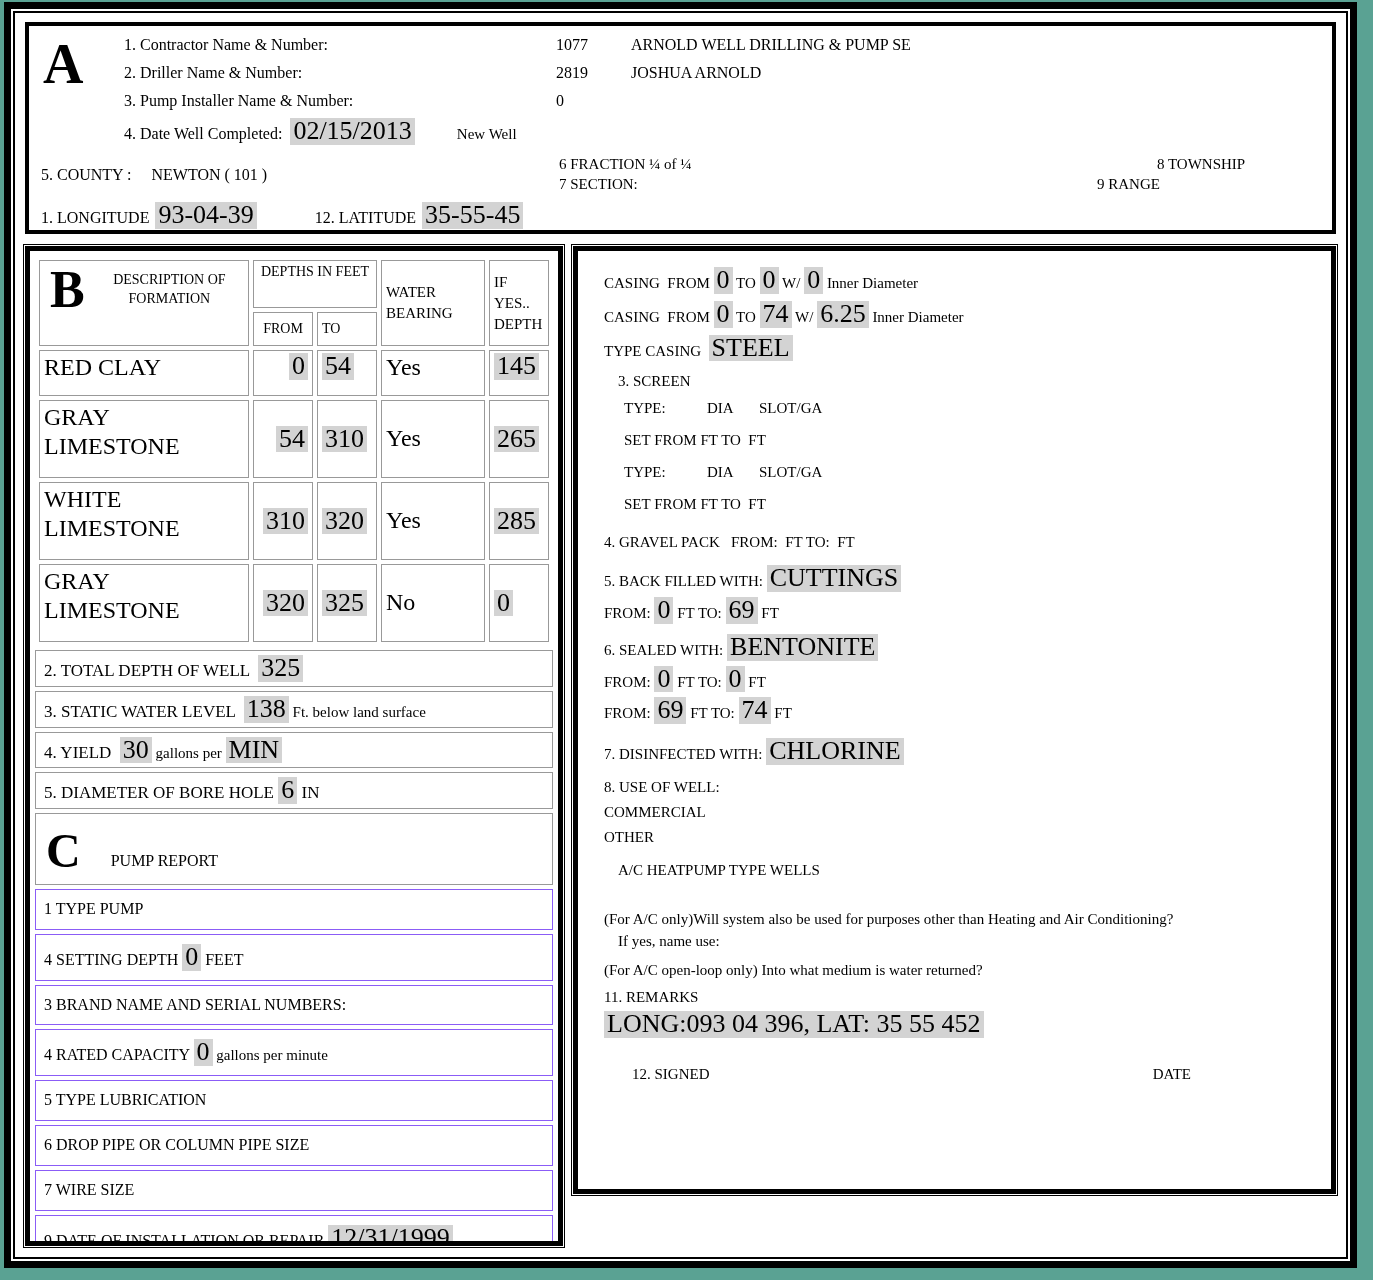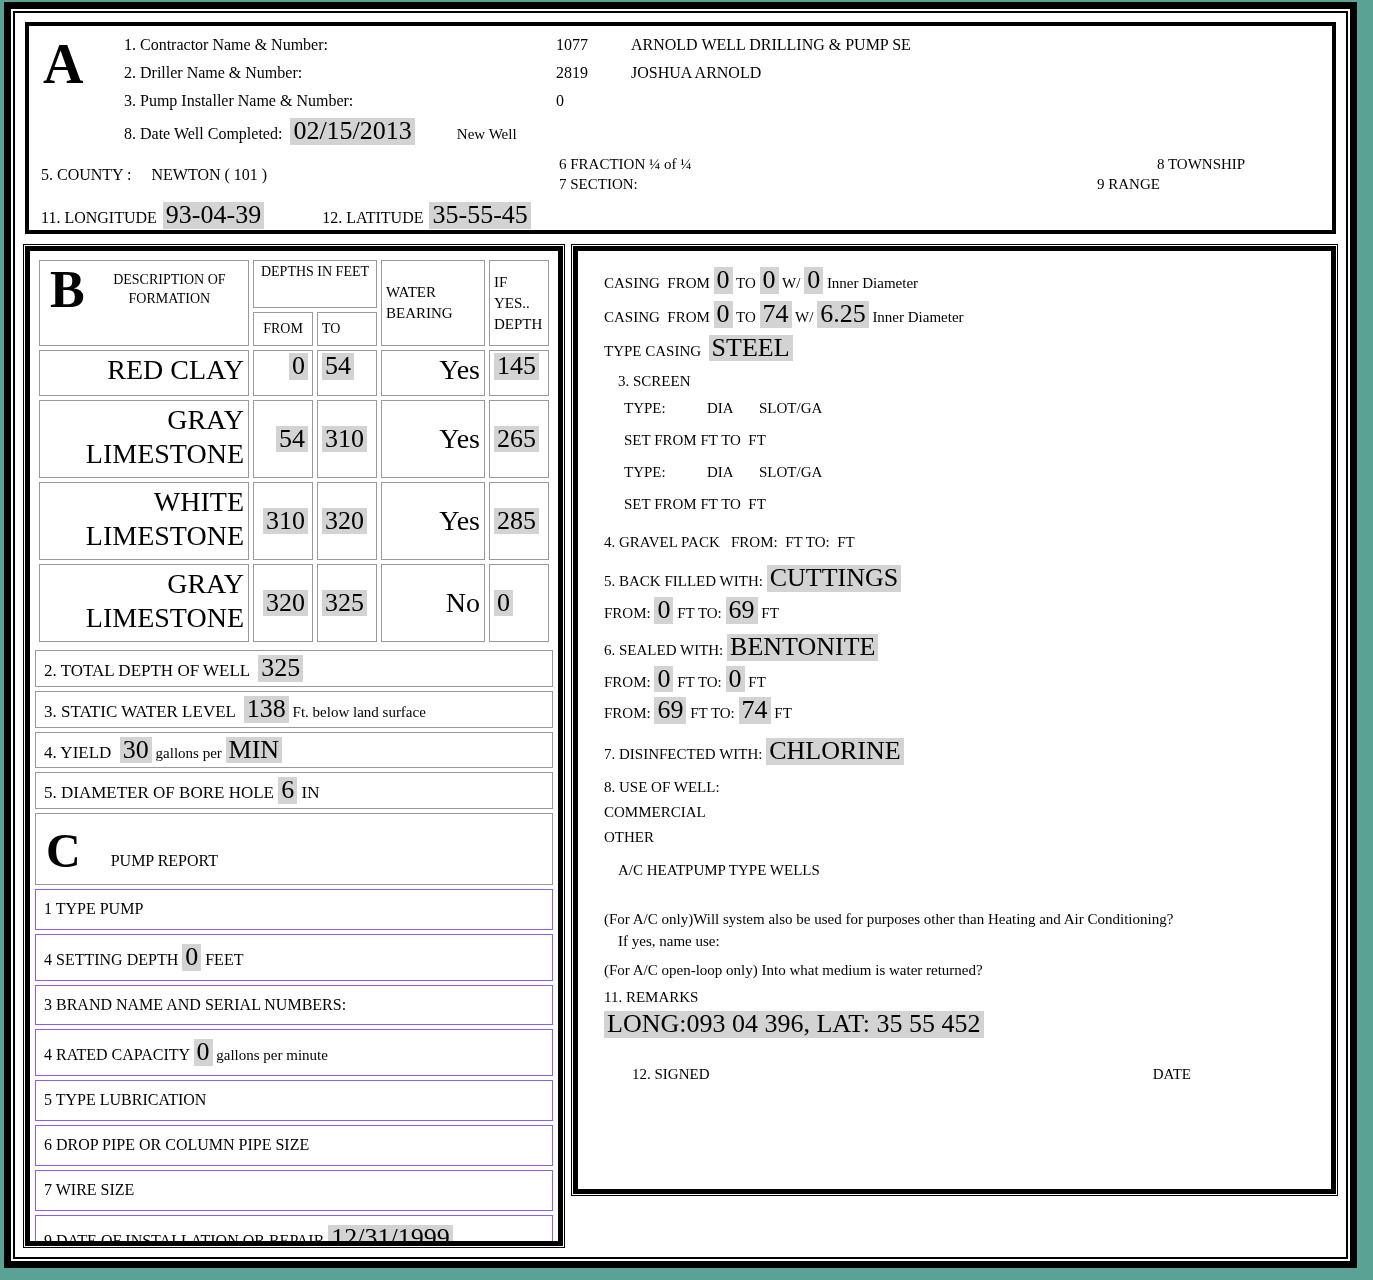--- a/index.html
+++ b/index.html
@@ -37,21 +37,21 @@
   .td-from  { width:54px; }
   .td-to    { width:50px; }
   .td-water { width:104px; }
   .hdr-desc { vertical-align:top; }
   .hdr-desc-flex { display:flex; gap:10px; }
   .b-letter { font-size:52px; font-weight:bold; line-height:0.9; padding:4px 0 0 6px; }
   .hdr-text { font-size:14px; text-align:center; flex:1; padding-top:8px; line-height:1.35; }
   .hdr-center { font-size:14px; text-align:center; height:48px; padding-top:8px; line-height:1.35; }
   .hdr-sub { font-size:14px; height:34px; vertical-align:middle !important; }
   .hdr-side { font-size:15px; vertical-align:middle !important; line-height:1.4; }
-  .cell-big { font-size:28px; line-height:1.22;text-align:right; }
+  .cell-big { font-size:24px; line-height:1.22; }
   .cell-num { text-align:right; }
   .cell-num-left { text-align:left; }
   .row1 td { height:46px; }
   .rowtall td { height:78px; }
 
   
   .lrow { border:1px solid #999; margin:4px 0; padding:4px 8px; font-size:17px; }
   .prow { border:1px solid #8b5cf6; margin:4px 0; padding:9px 8px; font-size:16px; line-height:1.3; }
   .crow { border:1px solid #999; margin:4px 0; padding:6px 10px 12px; display:flex; align-items:flex-end; gap:30px; height:72px; }
   .c-letter { font-size:48px; font-weight:bold; line-height:0.85; }
@@ -88,37 +88,37 @@
         <div class="abs lbl16" style="left:602px; top:10px;">ARNOLD WELL DRILLING &amp; PUMP SE</div>
 
         <div class="abs lbl16" style="left:95px; top:38px;">2. Driller Name &amp; Number:</div>
         <div class="abs lbl16" style="left:527px; top:38px;">2819</div>
         <div class="abs lbl16" style="left:602px; top:38px;">JOSHUA ARNOLD</div>
 
         <div class="abs lbl16" style="left:95px; top:66px;">3. Pump Installer Name &amp; Number:</div>
         <div class="abs lbl16" style="left:527px; top:66px;">0</div>
 
         <div class="abs baseline-row" style="left:95px; top:92px;">
-          <span class="lbl16">8. Date Well Completed:</span>
+          <span class="lbl16">4. Date Well Completed:</span>
           <span class="val" style="margin-left:8px;">02/15/2013</span>
           <span class="lbl15" style="margin-left:42px;">New Well</span>
         </div>
 
         <div class="abs baseline-row" style="left:12px; top:140px;">
           <span class="lbl16">5. COUNTY :</span>
           <span class="lbl16" style="margin-left:20px;">NEWTON ( 101 )</span>
         </div>
 
         <div class="abs lbl15" style="left:530px; top:130px;">6 FRACTION ¼ of ¼</div>
         <div class="abs lbl15" style="left:530px; top:150px;">7 SECTION:</div>
         <div class="abs lbl15" style="left:1128px; top:130px;">8 TOWNSHIP</div>
         <div class="abs lbl15" style="left:1068px; top:150px;">9 RANGE</div>
 
         <div class="abs baseline-row" style="left:12px; top:176px;">
-          <span class="lbl16">11. LONGITUDE</span>
+          <span class="lbl16">1. LONGITUDE</span>
           <span class="val" style="margin-left:6px;">93-04-39</span>
           <span class="lbl16" style="margin-left:58px;">12. LATITUDE</span>
           <span class="val" style="margin-left:6px;">35-55-45</span>
         </div>
       </div>
     </div>
 
     <div class="panel panel-left">
 
       <table class="b-table">

